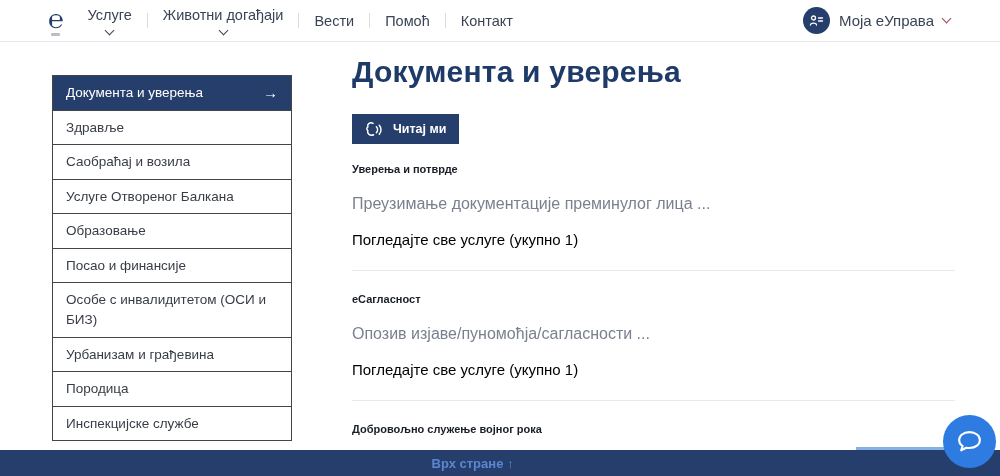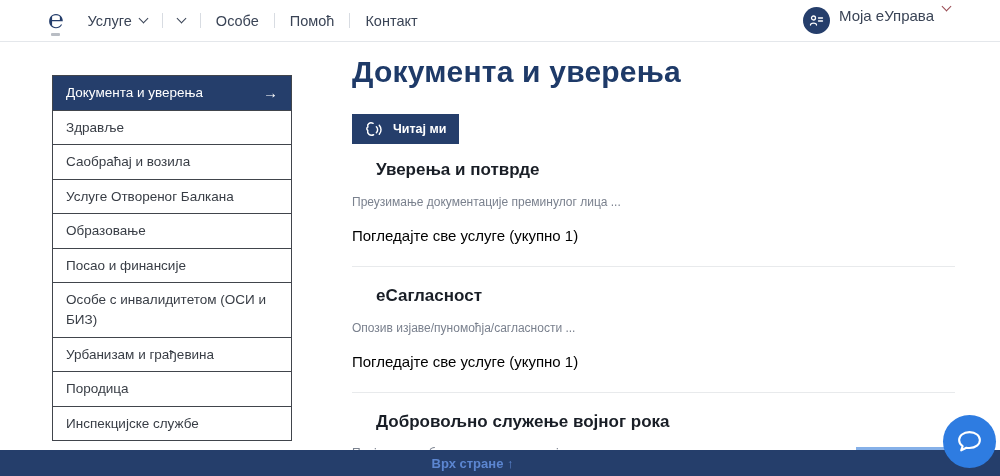--- a/index.html
+++ b/index.html
@@ -11,43 +11,43 @@
   
   header {
     position: absolute; top: 0; left: 0; right: 0; height: 42px;
     display: flex; align-items: center; padding: 0 50px 0 48px;
     background: #fff; border-bottom: 1px solid #e4e7eb; z-index: 4;
   }
   .logo { display: flex; flex-direction: column; align-items: center; margin-right: 24px; line-height: 1; cursor: pointer; }
   .logo-e { font-size: 26px; color: #253e6b; }
   .logo-base { width: 9px; height: 3px; background: #b9bdc4; border-radius: 1px; margin-top: 1px; }
   nav { display: flex; align-items: center; gap: 15px; }
-  .nav-link { display: flex; align-items: center; gap: 8px; color: #3a4456; font-size: 14.5px; cursor: pointer; text-decoration: none; }
+  .nav-link { display: flex; align-items: center; gap: 8px; color: #3a4456; font-size: 14.5px; cursor: pointer; text-decoration: none; flex-direction: column; }
   .vdiv { width: 1px; height: 15px; background: #d8dce2; }
   .chev { width: 7px; height: 7px; border-right: 1.6px solid #3a4456; border-bottom: 1.6px solid #3a4456; transform: rotate(45deg); margin-top: -4px; }
   .chev.maroon { border-color: #984a52; }
-  .account { margin-left: auto; display: flex; align-items: flex-start; gap: 9px; color: #3a4456; font-size: 15px; cursor: pointer; }
+  .account { margin-left: auto; display: flex; align-items: center; gap: 9px; color: #3a4456; font-size: 15px; cursor: pointer; }
   .avatar { width: 27px; height: 27px; border-radius: 50%; background: #253e6b; display: flex; align-items: center; justify-content: center; flex: none; }
   
   .sidebar { position: absolute; left: 52px; top: 75px; width: 240px; border: 1px solid #41454c; background: #fff; z-index: 2; }
   .side-item { padding: 7px 13px; font-size: 13.5px; color: #383d45; border-bottom: 1px solid #41454c; line-height: 1.45; cursor: pointer; }
   .side-item:last-child { border-bottom: none; }
   .side-item.active { background: #253e6b; color: #fff; display: flex; justify-content: space-between; align-items: center; }
   .arrow { font-size: 15px; line-height: 1; }
   
   .content { position: absolute; left: 352px; top: 55px; width: 603px; z-index: 1; }
   h1 { font-size: 30px; font-weight: 700; color: #1e3a68; letter-spacing: 0.2px; }
   .read-btn {
     margin-top: 25px; display: inline-flex; align-items: center; gap: 8px;
     background: #253e6b; color: #fff; border: none; height: 30px; padding: 0 13px;
     font-size: 12.5px; font-weight: 700; font-family: inherit; cursor: pointer;
   }
   section { margin-top: 16px; }
-  section h2 { font-size: 17px; font-weight: 700; color: #191e26; line-height: 19px; margin-left: 24px; }
-  section p { margin-top: 16px; font-size: 12px; color: #7a818e; }
+  section h2 { font-size: 11px; font-weight: 700; color: #191e26; line-height: 19px; }
+  section p { margin-top: 16px; font-size: 16px; color: #7a818e; }
   section .svc-link { display: inline-block; margin-top: 18px; font-size: 15px; color: #000000; text-decoration: none; cursor: pointer; }
   hr { border: none; border-top: 1px solid #e8eaec; margin: 21px 0 19px; }
   section.clipped p { margin-top: 15px; }
   
   footer {
     position: absolute; left: 0; right: 0; bottom: 0; height: 26px; background: #253e6b;
     display: flex; justify-content: center; align-items: center; padding-right: 55px; z-index: 5;
   }
   .footer-link { color: #5c86d1; font-size: 13px; font-weight: 700; text-decoration: none; cursor: pointer; }
   .accent-line { position: absolute; right: 52px; bottom: 26px; width: 92px; height: 3px; background: #85b0e8; z-index: 6; }
@@ -66,25 +66,26 @@
       <span class="logo-e">℮</span>
       <span class="logo-base"></span>
     </div>
     <nav>
       <a class="nav-link">
         <span>Услуге</span>
         <i class="chev"></i>
       </a>
       <span class="vdiv"></span>
       <a class="nav-link">
+        <span>Животни догађаји</span>
         <i class="chev"></i>
       </a>
       <span class="vdiv"></span>
       <a class="nav-link">
-        <span>Особе</span>
+        <span>Вести</span>
       </a>
       <span class="vdiv"></span>
       <a class="nav-link">
         <span>Помоћ</span>
       </a>
       <span class="vdiv"></span>
       <a class="nav-link">
         <span>Контакт</span>
       </a>
     </nav>

